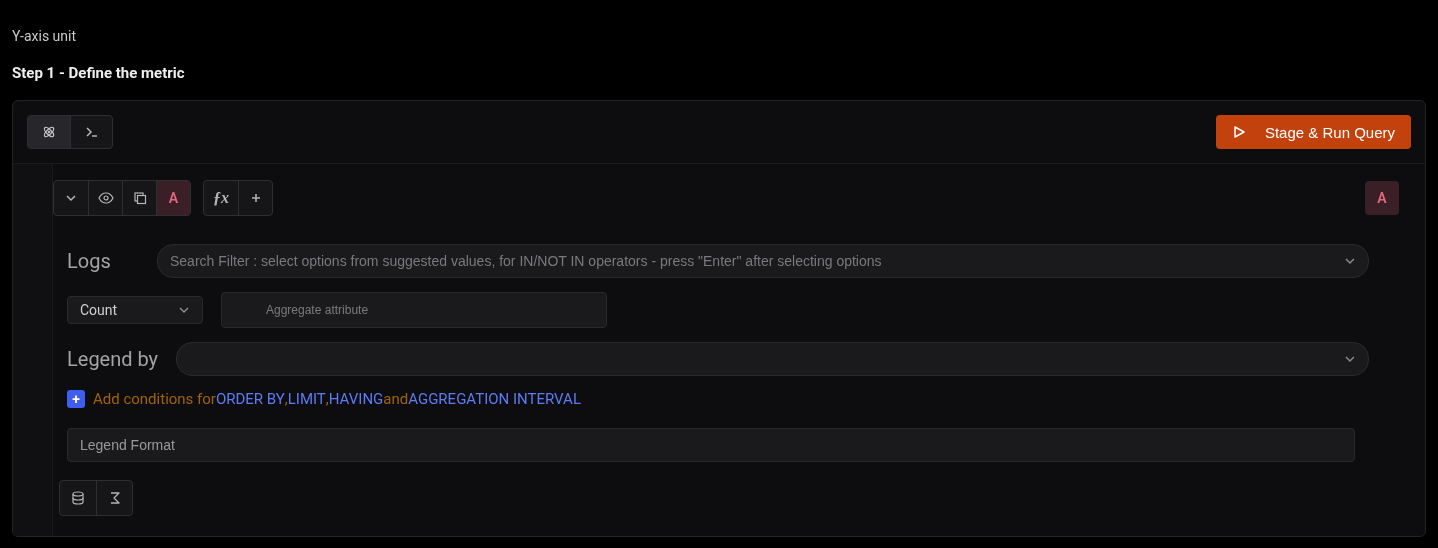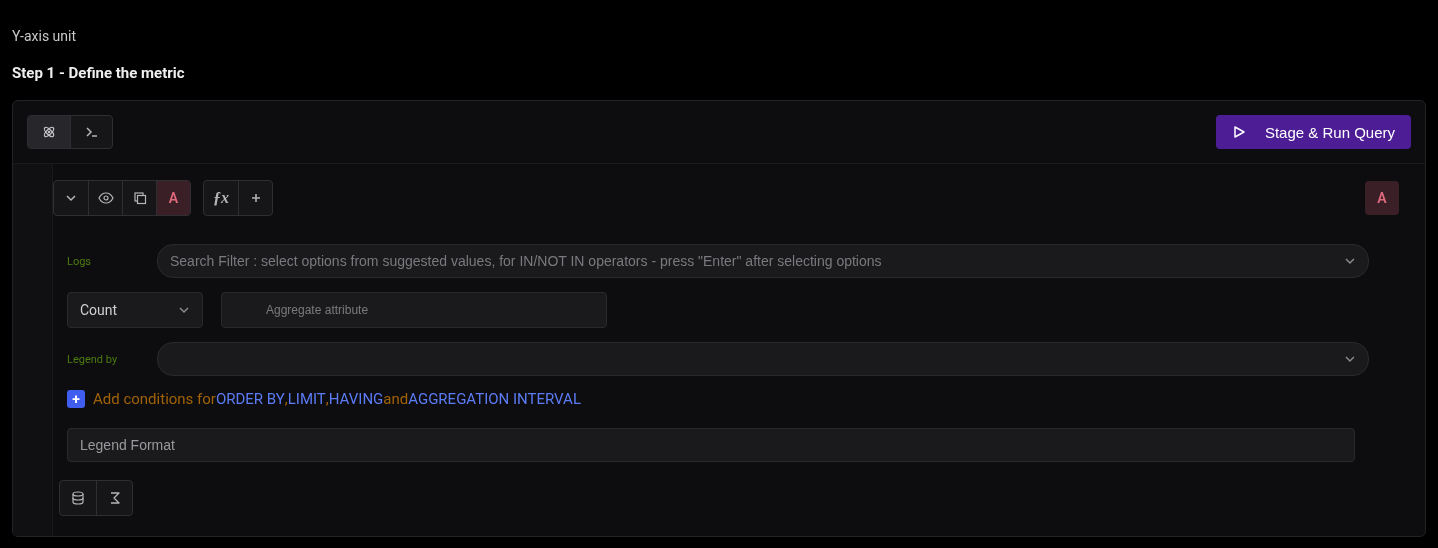--- a/index.html
+++ b/index.html
@@ -75,21 +75,21 @@
       cursor: pointer;
       color: #b5b5b8;
     }
     .seg-btn.active {
       background: #27272b;
     }
     .seg-btn + .seg-btn {
       border-left: 1px solid #2f2f33;
     }
     .run-btn {
-      background: #4c1d95;
+      background: #c2410c;
       color: #fff;
       border: none;
       border-radius: 4px;
       height: 34px;
       padding: 0 16px;
       display: inline-flex;
       align-items: center;
       gap: 19px;
       font-size: 15px;
       cursor: pointer;
@@ -160,22 +160,22 @@
       margin-right: 12px;
     }
     .form-row {
       display: flex;
       align-items: center;
       gap: 18px;
       margin-bottom: 14px;
       padding-left: 14px;
     }
     .row-label {
-      color: #4d7c0f;
-      font-size: 11px;
+      color: #a3a3a3;
+      font-size: 20px;
       min-width: 72px;
     }
     .input-box {
       flex: 1;
       background: #1a1a1d;
       border: 1px solid #2a2a2e;
       border-radius: 16px;
       height: 34px;
       padding: 0 12px;
       color: #e0e0e0;
@@ -192,21 +192,21 @@
       width: 100%;
       font-size: 14px;
     }
     .input-box input::placeholder {
       color: #7a7a7e;
     }
     .count-select {
       background: #1a1a1d;
       border: 1px solid #2a2a2e;
       border-radius: 4px;
-      height: 36px;
+      height: 28px;
       width: 136px;
       display: flex;
       align-items: center;
       justify-content: space-between;
       padding: 0 12px;
       color: #d0d0d2;
       cursor: pointer;
     }
     .agg-input {
       background: #1a1a1d;

